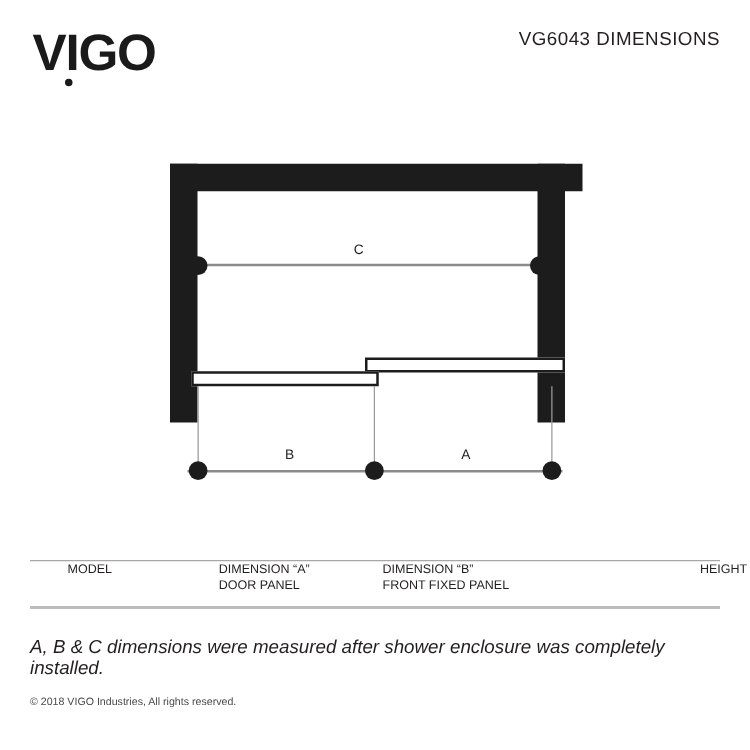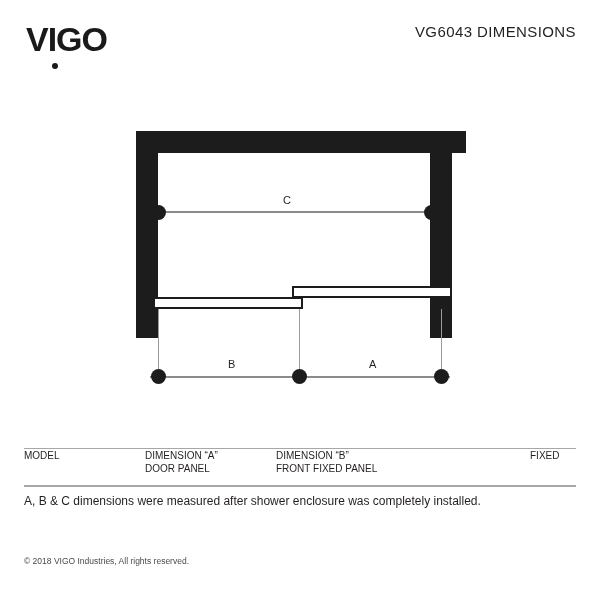--- a/index.html
+++ b/index.html
@@ -19,21 +19,21 @@
     overflow: hidden;
   }
 
   
   .logo {
     position: absolute;
     left: 26px;
     top: 22px;
     font-family: "Liberation Sans", sans-serif;
     font-weight: bold;
-    font-size: 34px;
+    font-size: 41px;
     letter-spacing: -1px;
     color: #1a1a1a;
     line-height: 1;
   }
   .logo .dotmark {
     position: absolute;
     left: 26px;
     top: 41px;
     width: 6px;
     height: 6px;
@@ -197,42 +197,44 @@
     width: 552px;
   }
   .rule {
     width: 552px;
     height: 1px;
     background: #a7a7a7;
   }
   .thead {
     position: relative;
     height: 36px;
+    margin-left: 30px;
   }
   .trow {
     position: relative;
     height: 20px;
   }
   .col {
     position: absolute;
     font-size: 10px;
     line-height: 13px;
     color: #231f20;
   }
   .thead .col { font-size: 10px; }
   .c-model   { left: 0px; }
   .c-a       { left: 121px; }
   .c-b       { left: 252px; }
   .c-c       { left: 382px; }
   .c-h       { left: 506px; }
   .thead .col .l2 { display: block; }
   .note {
-    font-size: 12px;
-    color: #231f20;
-    margin-top: 7px;
+    font-size: 15px;
+    color: #231f20;
+    margin-top: 22px;
+    font-style: italic;
   }
   .copyright {
     position: absolute;
     left: 24px;
     top: 556px;
     font-size: 8.5px;
     color: #4a4a4a;
   }
 </style>
 </head>
@@ -278,21 +280,21 @@
     <div class="thead">
       <div class="col c-model">MODEL</div>
       <div class="col c-a">
         <span>DIMENSION “A”</span>
         <span class="l2">DOOR PANEL</span>
       </div>
       <div class="col c-b">
         <span>DIMENSION “B”</span>
         <span class="l2">FRONT FIXED PANEL</span>
       </div>
-      <div class="col c-h">FIXED</div>
+      <div class="col c-h">HEIGHT</div>
     </div>
 
     <div class="rule"></div>
 
 
     <div class="rule"></div>
 
     <div class="note">A, B &amp; C dimensions were measured after shower enclosure was completely installed.</div>
   </div>
 

